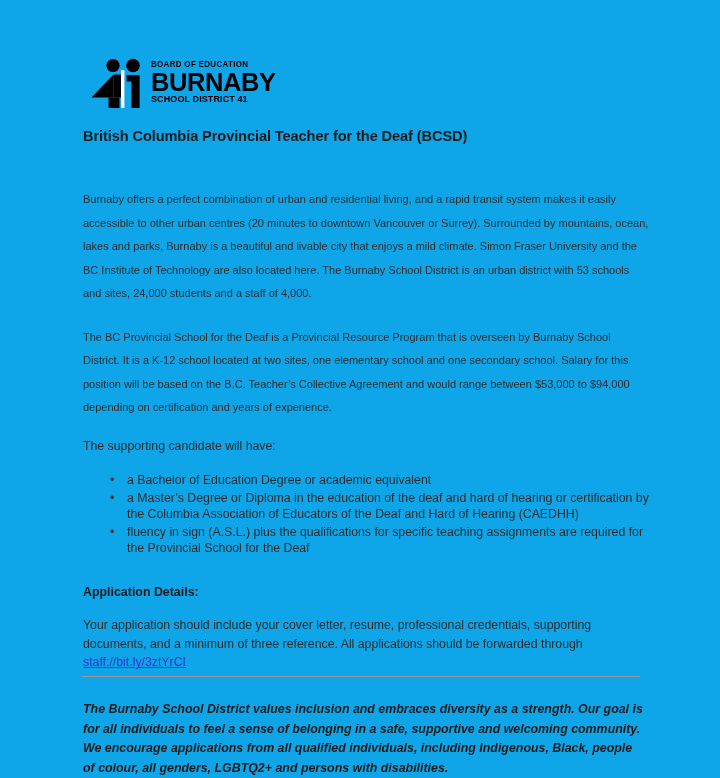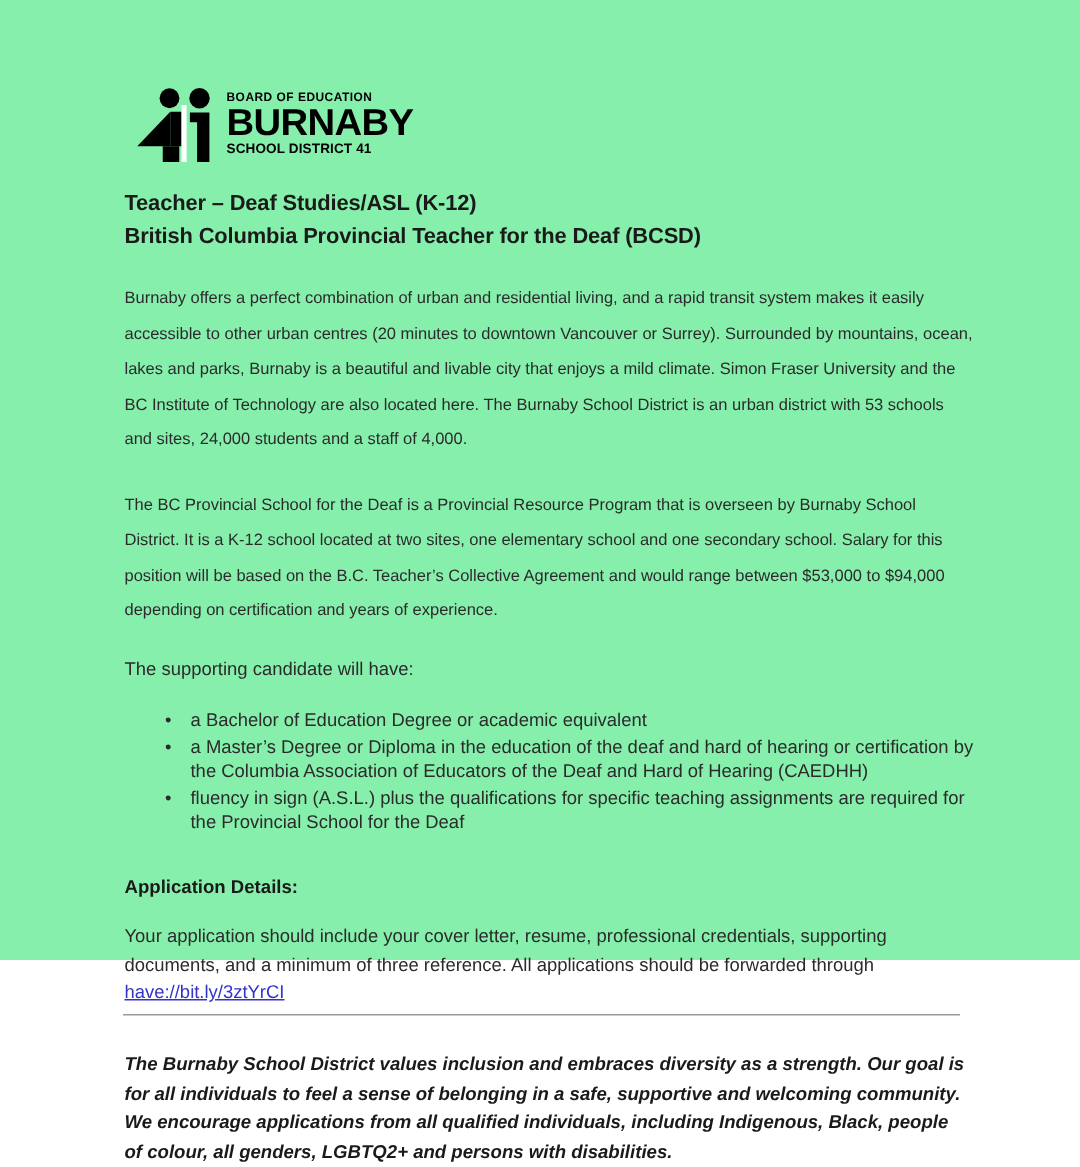--- a/index.html
+++ b/index.html
@@ -11,22 +11,22 @@
     width: 720px;
     height: 778px;
     font-family: "Liberation Sans", sans-serif;
     color: #221f1f;
     overflow: hidden;
     position: relative;
   }
   .page {
     position: relative;
     width: 720px;
-    height: 640px;
-    background: #86efac;
+    height: 778px;
+    background: #0ea5e9;
     box-sizing: border-box;
   }
 
   
   .logo-block {
     position: absolute;
     left: 88px;
     top: 58px;
     display: flex;
     align-items: center;
@@ -200,21 +200,20 @@
       <path d="M38.6 17 L51.6 17 L51.6 50 L43.4 50 L43.4 23.5 L38.6 23.5 Z" fill="#000000"></path>
     </svg>
     <div class="logo-text">
       <div class="logo-line1">BOARD OF EDUCATION</div>
       <div class="logo-line2">BURNABY</div>
       <div class="logo-line3">SCHOOL DISTRICT 41</div>
     </div>
   </div>
 
   <div class="title">
-    <div>Teacher – Deaf Studies/ASL (K-12)</div>
     <div>British Columbia Provincial Teacher for the Deaf (BCSD)</div>
   </div>
 
   <div class="body-col">
 
     <p class="para">Burnaby offers a perfect combination of urban and residential living, and a rapid transit system makes it easily accessible to other urban centres (20 minutes to downtown Vancouver or Surrey). Surrounded by mountains, ocean, lakes and parks, Burnaby is a beautiful and livable city that enjoys a mild climate. Simon Fraser University and the BC Institute of Technology are also located here.   The Burnaby School District is an urban district with 53 schools and sites, 24,000 students and a staff of 4,000.</p>
 
     <p class="para tight">The BC Provincial School for the Deaf is a Provincial Resource Program that is overseen by Burnaby School District.  It is a K-12 school located at two sites, one elementary school and one secondary school. Salary for this position will be based on the B.C. Teacher’s Collective Agreement and would range between $53,000 to $94,000 depending on certification and years of experience.</p>
 
     <p class="lead-in">The supporting candidate will have:</p>
@@ -233,20 +232,20 @@
         <span>fluency in sign (A.S.L.) plus the qualifications for specific teaching assignments are required for the Provincial School for the Deaf</span>
       </li>
     </ul>
 
     <div style="height:24px"></div>
 
     <h2 class="section-heading">Application Details:</h2>
 
     <div style="height:15px"></div>
 
-    <p class="app-text"><span>Your application should include your cover letter, resume, professional credentials, supporting documents, and a minimum of three reference. All applications should be forwarded through </span><a class="link" href="#">have://bit.ly/3ztYrCI</a></p>
+    <p class="app-text"><span>Your application should include your cover letter, resume, professional credentials, supporting documents, and a minimum of three reference. All applications should be forwarded through </span><a class="link" href="#">staff://bit.ly/3ztYrCI</a></p>
   </div>
 
   <hr class="divider">
 
   <div class="footer-statement">The Burnaby School District values inclusion and embraces diversity as a strength. Our goal is for all individuals to feel a sense of belonging in a safe, supportive and welcoming community. We encourage applications from all qualified individuals, including Indigenous, Black, people of colour, all genders, LGBTQ2+ and persons with disabilities.</div>
 
 </div>
 
 </body></html>

